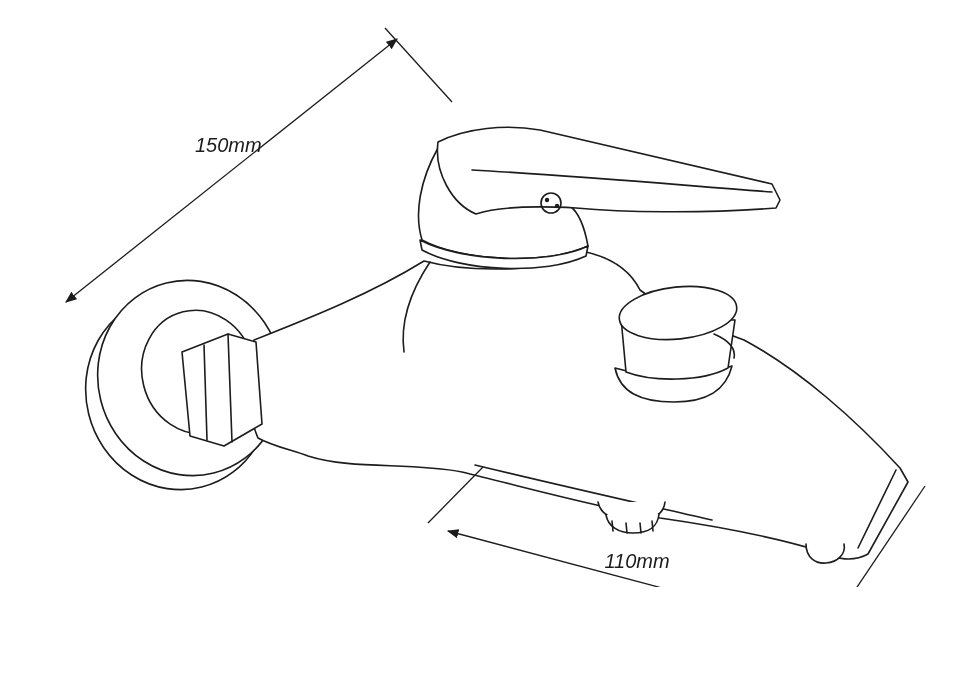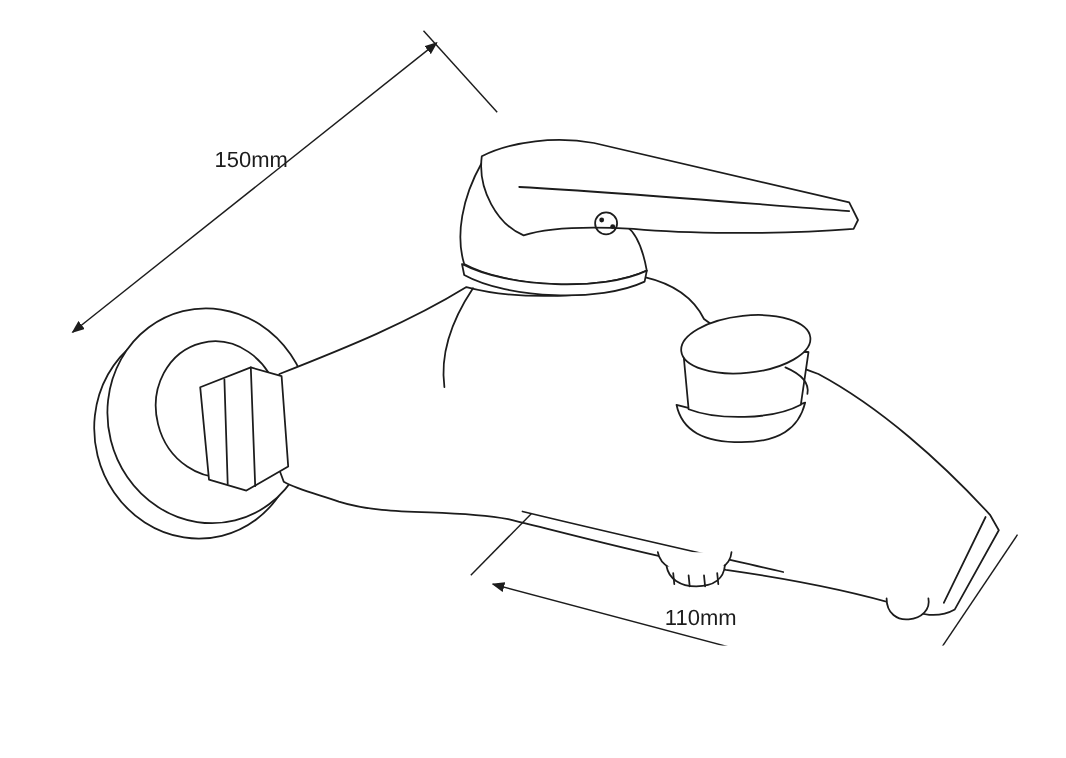--- a/index.html
+++ b/index.html
@@ -3,20 +3,21 @@
 <meta charset="utf-8">
 <style>
   :root { --line: #1c1c1c; --bg: #ffffff; }
   html, body { margin: 0; padding: 0; background: var(--bg); }
   .canvas-wrap {
     position: relative;
     width: 969px;
     height: 587px;
     background: var(--bg);
     overflow: hidden;
+    font-style: italic;
   }
   svg { display: block; }
   .draw path, .draw ellipse, .draw circle, .draw line, .draw polygon, .draw polyline {
     fill: none;
     stroke: var(--line);
     stroke-width: 1.6;
     stroke-linecap: round;
     stroke-linejoin: round;
   }
   .draw .fillwhite { fill: #ffffff; }

